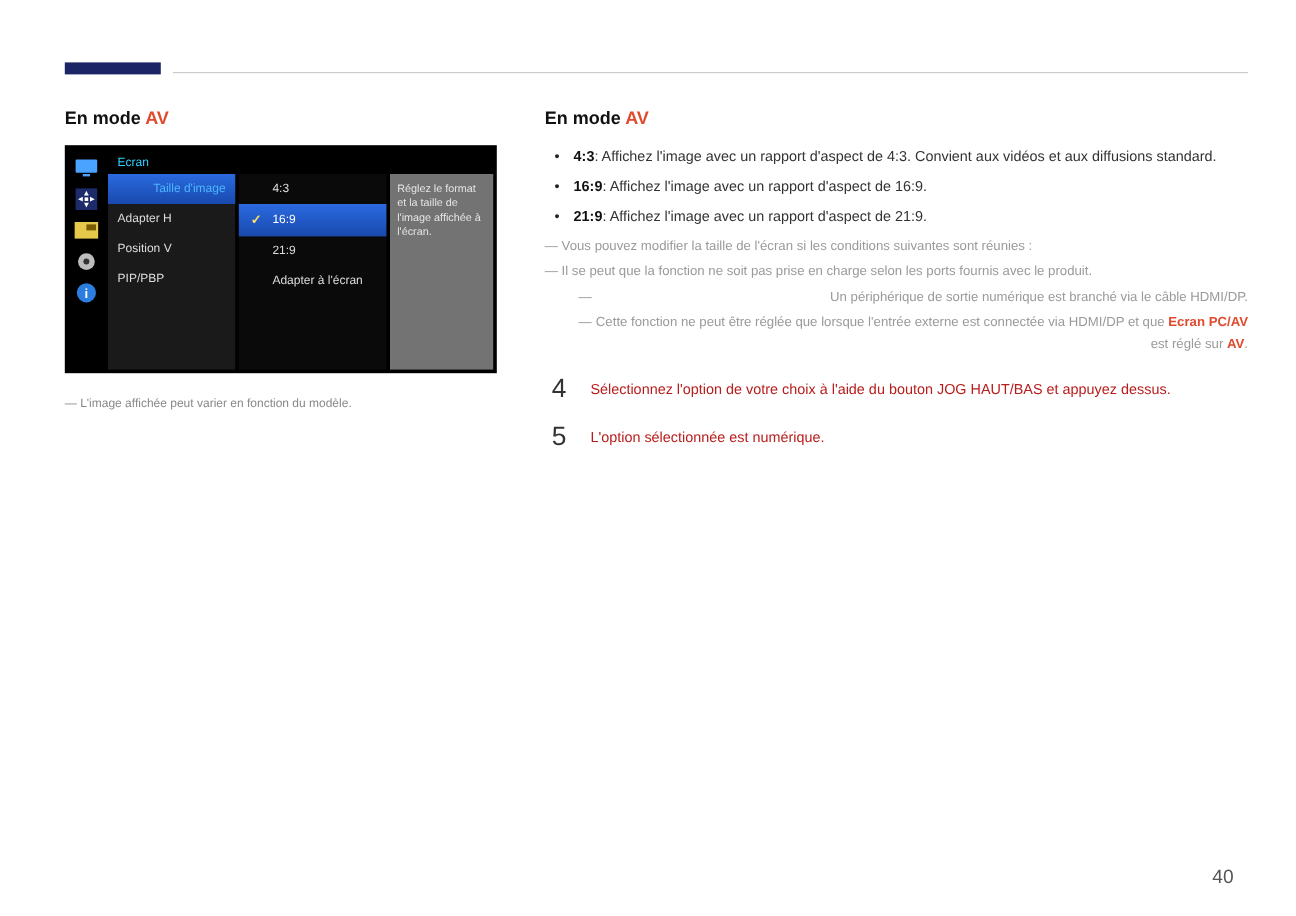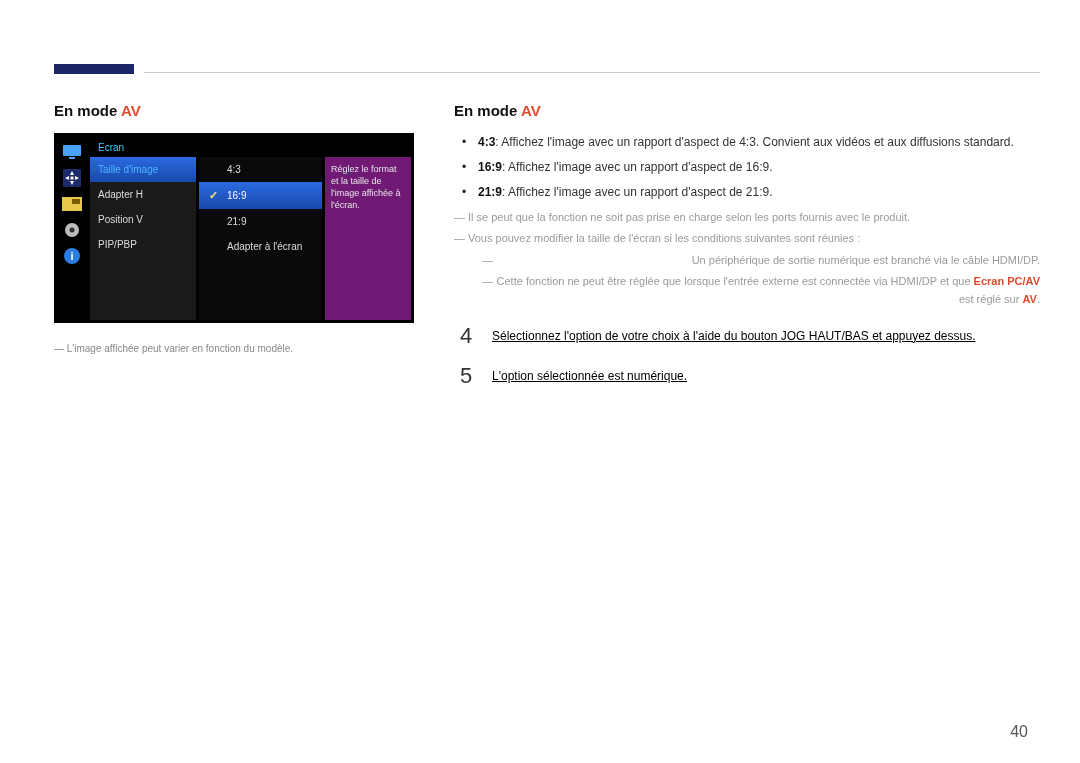--- a/index.html
+++ b/index.html
@@ -1,58 +1,58 @@
 <!DOCTYPE html>
 <html><head>
 <meta charset="utf-8">
 <style>
   * { box-sizing: border-box; margin: 0; padding: 0; }
   html, body { width: 1080px; height: 763px; background: #fff; font-family: Arial, Helvetica, sans-serif; color:#222; }
-  .page { position: relative; width:1080px; height:763px; padding: 12px 40px 40px 54px; }
+  .page { position: relative; width:1080px; height:763px; padding: 0 40px 40px 54px; }
   .topbar { display:flex; align-items:flex-end; height:62px; }
   .topbar .accent { width:80px; height:10px; background:#1c2666; }
   .topbar .rule { flex:1; height:1px; background:#ccc; margin-left:10px; margin-bottom:1px;}
   .columns { display:flex; gap:40px; margin-top:28px; }
   .col-left { width:360px; flex:0 0 360px; }
   .col-right { flex:1; }
   h3.mode { font-size:15px; font-weight:700; color:#111; margin-bottom:14px; }
   h3.mode .av { color:#e14a2d; }
   .osd-wrap { width:360px; height:190px; background:#000; display:flex; padding:3px; gap:3px; }
   .osd-sidebar { width:30px; display:flex; flex-direction:column; gap:6px; padding-top:6px; align-items:center;}
   .ic { width:24px; height:20px; display:flex; align-items:center; justify-content:center; }
   .ic svg { display:block; }
   .osd-main { flex:1; display:flex; flex-direction:column; }
   .osd-title { color:#2fd0ff; font-size:10px; padding:6px 8px 4px; }
   .osd-row { display:flex; align-items:stretch; flex:1; gap:3px; }
   .osd-col1 { width:106px; background:#1a1a1a; display:flex; flex-direction:column; }
   .osd-col2 { flex:1; background:#0a0a0a; display:flex; flex-direction:column; }
-  .osd-col3 { width:86px; background:#701a75; color:#e5e5e5; font-size:9px; line-height:1.35; padding:6px 6px; }
+  .osd-col3 { width:86px; background:#737373; color:#e5e5e5; font-size:9px; line-height:1.35; padding:6px 6px; }
   .m-item { font-size:10px; color:#ddd; padding:7px 8px; }
   .m-item.active { background: linear-gradient(#2b6ae0,#1849ad); color:#fff; }
-  .m-item.highlight { color:#4db6ff; }
+  .m-item.highlight { color:#4db6ff;text-align:right; }
   .s-item { font-size:10px; color:#ddd; padding:7px 10px; display:flex; align-items:center; gap:8px; }
   .s-item.active { background: linear-gradient(#2b6ae0,#1849ad); color:#fff; }
   .check { color:#ffe066; font-weight:700; font-size:11px; width:10px; display:inline-block;}
   .caption { font-size:10px; color:#888; margin-top:20px; }
   .caption::before { content:"― "; }
   ul.bullets { list-style:none; padding-left:14px; }
   ul.bullets > li { position:relative; font-size:12px; color:#333; line-height:1.6; margin-bottom:6px; padding-left:10px;}
   ul.bullets > li::before { content:"•"; position:absolute; left:-6px; color:#222;}
   .bold { font-weight:700; color:#111;}
   .red { color:#e14a2d; font-weight:700;}
   .notes { margin-top:6px; }
   .note { font-size:11px; color:#9a9a9a; line-height:1.6; padding-left:14px; position:relative; margin-bottom:4px;}
   .note::before { content:"―"; position:absolute; left:0; color:#9a9a9a;}
   .subnotes { padding-left:28px; }
   .subnote { font-size:11px; color:#9a9a9a; line-height:1.6; position:relative; padding-left:14px; margin-bottom:4px;text-align:right;}
   .subnote::before { content:"―"; position:absolute; left:0; color:#9a9a9a;}
   .steps { margin-top:16px; }
   .step { display:flex; gap:14px; margin-bottom:18px; align-items:flex-start; }
   .step-num { font-size:22px; color:#333; width:24px; text-align:center; line-height:1; }
-  .step-text { font-size:12px; color:#000000; line-height:1.6; flex:1; padding-top:2px;text-decoration:underline;}
+  .step-text { font-size:12px; color:#b91c1c; line-height:1.6; flex:1; padding-top:2px;}
   .page-num { position:absolute; right:52px; bottom:22px; font-size:16px; color:#555; }
 </style>
 </head>
 <body>
 
 <div class="page">
   <div class="topbar">
     <div class="accent"></div>
     <div class="rule"></div>
   </div>
@@ -141,22 +141,22 @@
         <span>En mode </span><span class="av">AV</span>
       </h3>
 
       <ul class="bullets">
         <li><span class="bold">4:3</span><span>: Affichez l'image avec un rapport d'aspect de 4:3. Convient aux vidéos et aux diffusions standard.</span></li>
         <li><span class="bold">16:9</span><span>: Affichez l'image avec un rapport d'aspect de 16:9.</span></li>
         <li><span class="bold">21:9</span><span>: Affichez l'image avec un rapport d'aspect de 21:9.</span></li>
       </ul>
 
       <div class="notes">
+        <div class="note">Vous pouvez modifier la taille de l'écran si les conditions suivantes sont réunies :</div>
         <div class="note">Il se peut que la fonction ne soit pas prise en charge selon les ports fournis avec le produit.</div>
-        <div class="note">Vous pouvez modifier la taille de l'écran si les conditions suivantes sont réunies :</div>
         <div class="subnotes">
           <div class="subnote">Un périphérique de sortie numérique est branché via le câble HDMI/DP.</div>
           <div class="subnote">
             <span>Cette fonction ne peut être réglée que lorsque l'entrée externe est connectée via HDMI/DP et que </span><span class="red">Ecran PC/AV</span><span> est réglé sur </span><span class="red">AV</span><span>.</span>
           </div>
         </div>
       </div>
 
       <div class="steps">
         <div class="step">

